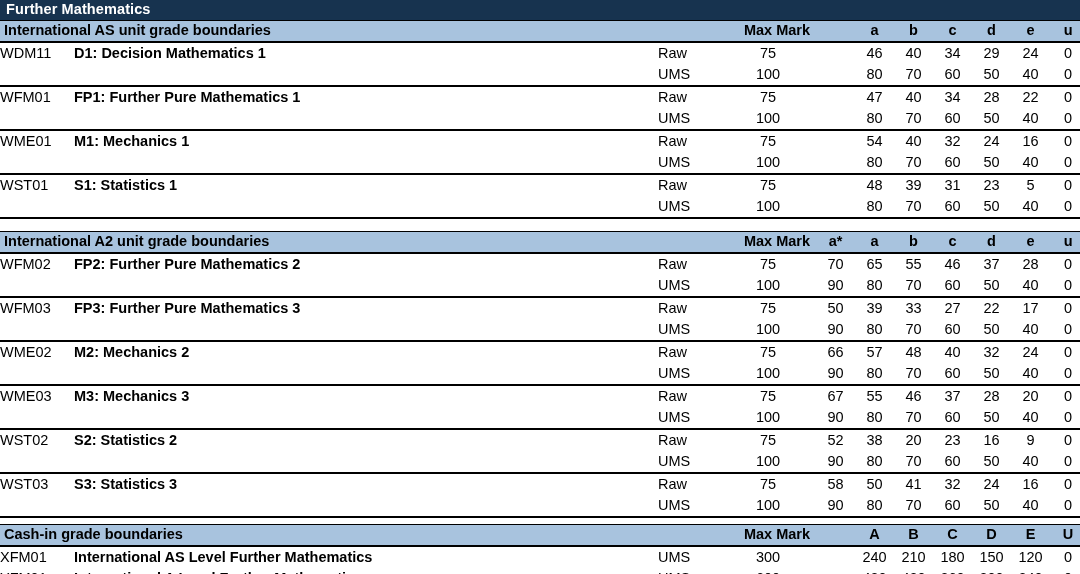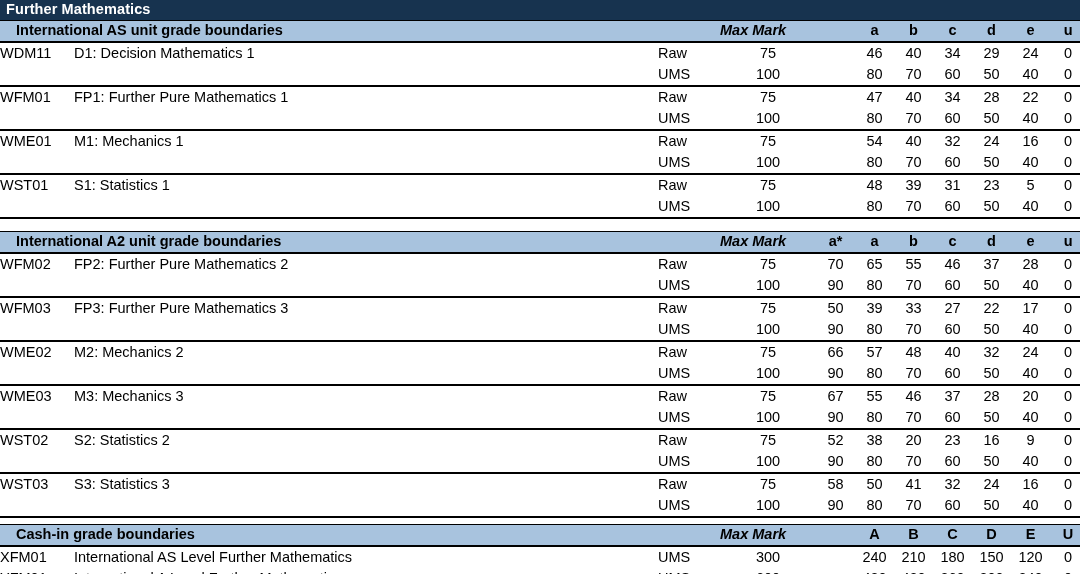--- a/index.html
+++ b/index.html
@@ -53,22 +53,22 @@
   tr.section-bar td {
     background: #a8c3de;
     color: #000000;
     font-weight: bold;
     font-size: 14.5px;
     padding: 2px 0 3px 0;
     line-height: 15px;
     border-top: 1px solid #000;
     border-bottom: 2px solid #000;
   }
-  tr.section-bar td.sec-label { padding-left: 16px; }
-  tr.section-bar td.sec-max   { text-align: left; padding-right: 6px; font-style: italic; }
+  tr.section-bar td.sec-label { padding-left: 4px; }
+  tr.section-bar td.sec-max   { text-align: right; padding-right: 6px; }
   tr.section-bar td.sec-grade { text-align: center; }
 
   
   tr.spacer td {
     height: 12px;
     background: #ffffff;
     padding: 0;
     border: none;
   }
   tr.spacer-thin td {
@@ -82,21 +82,21 @@
   tr.data td {
     padding: 0;
     line-height: 21px;
     height: 21px;
     background: #ffffff;
   }
   tr.row-raw td { border-top: 2px solid #000; }
   tr.first-raw td { border-top: none; }
 
   td.code  { padding-left: 6px; white-space: nowrap; margin-left: 24px; }
-  td.title { padding-left: 2px; white-space: nowrap; }
+  td.title { padding-left: 2px; white-space: nowrap; font-weight: bold; }
   td.type  { padding-right: 6px; }
   td.max   { text-align: center; padding-right: 6px; margin-top: 36px; }
   td.num   { text-align: center; }
   td.num-u { text-align: center; }
 
   
   tr.cash td { line-height: 21px; height: 21px; }
   tr.cash-first td { border-top: none; }
   tr.cash-last td { border-bottom: 3px solid #000; }
 

